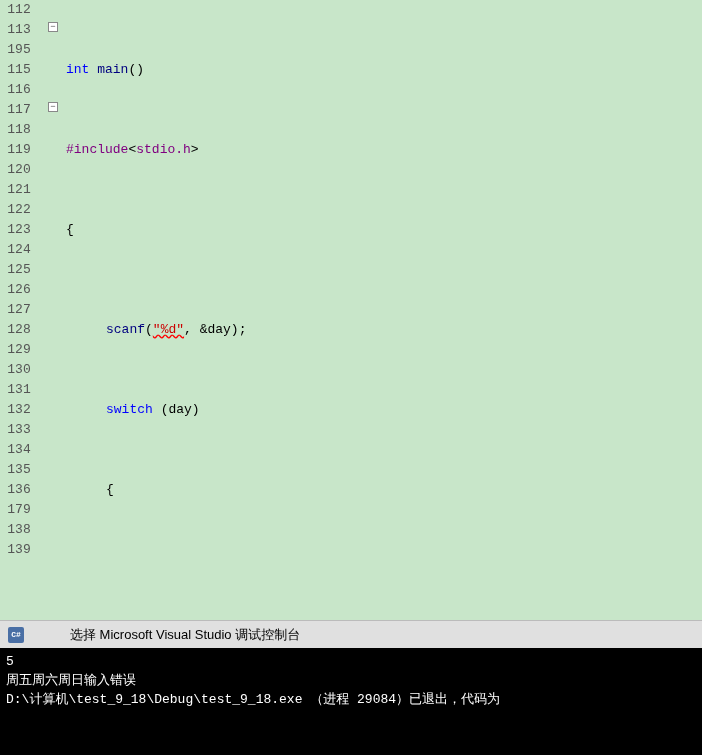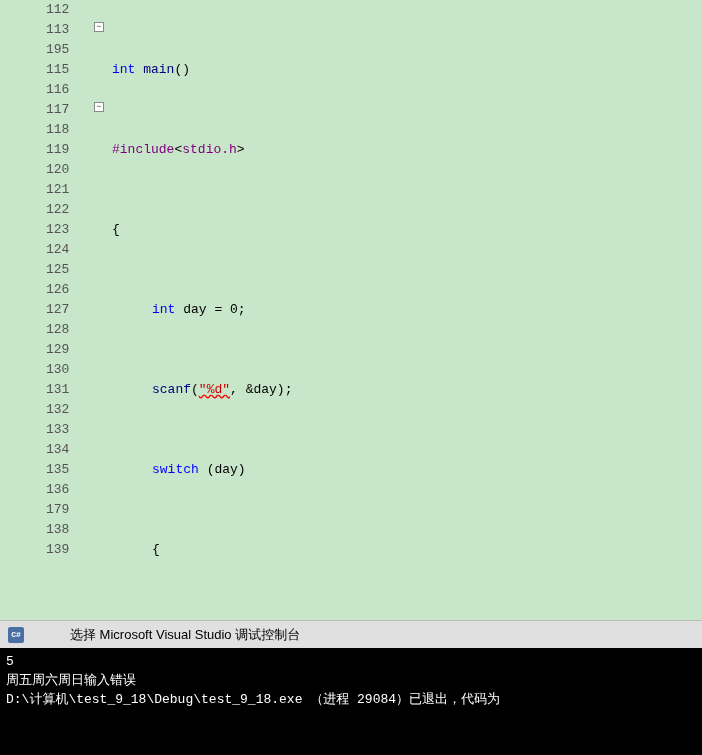--- a/index.html
+++ b/index.html
@@ -16,28 +16,27 @@
       height: 620px;
       background: #c8e6c9;
       display: flex;
       overflow: hidden;
     }
 
     .line-numbers {
       width: 46px;
       background: #c8e6c9;
       padding-top: 0;
-      text-align: left;
+      text-align: center;
       padding-right: 8px;
       color: #555;
       font-size: 13px;
       line-height: 20px;
       user-select: none;
       flex-shrink: 0;
-      margin-left: 46px;
     }
 
     .line-numbers .ln {
       display: block;
       line-height: 20px;
     }
 
     .collapse-col {
       width: 16px;
       flex-shrink: 0;
@@ -167,21 +166,20 @@
   </div>
 
   <div class="code-content">
     
     <span class="code-line"><span class="kw">int</span> <span class="fn">main</span><span class="normal">()</span></span>
     
     <span class="code-line"><span class="inc">#include</span><span class="normal">&lt;</span><span class="inc">stdio.h</span><span class="normal">&gt;</span></span>
     
     <span class="code-line"><span class="normal">{</span></span>
     
-    <span class="code-line"><span class="indent2"></span><span class="kw">int</span> <span class="normal">day = </span><span class="num">0</span><span class="normal">;</span></span>
     
     <span class="code-line"><span class="indent2"></span><span class="fn">scanf</span><span class="normal">(</span><span class="str-red"><span class="underline-squiggle">"%d"</span></span><span class="normal">, &amp;day);</span></span>
     
     <span class="code-line"><span class="indent2"></span><span class="kw">switch</span> <span class="normal">(day)</span></span>
     
     <span class="code-line"><span class="indent2"></span><span class="normal">{</span></span>
     
     
     
     

